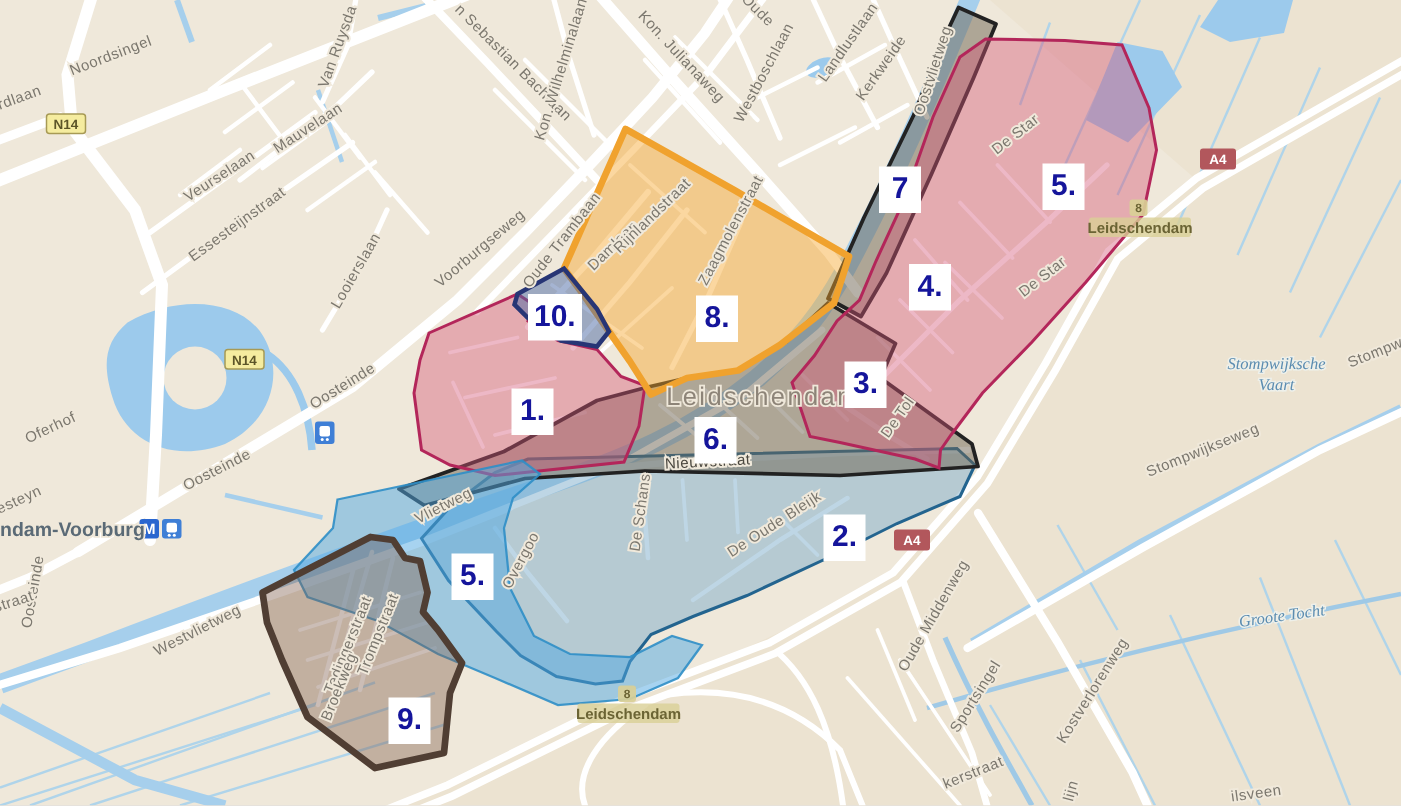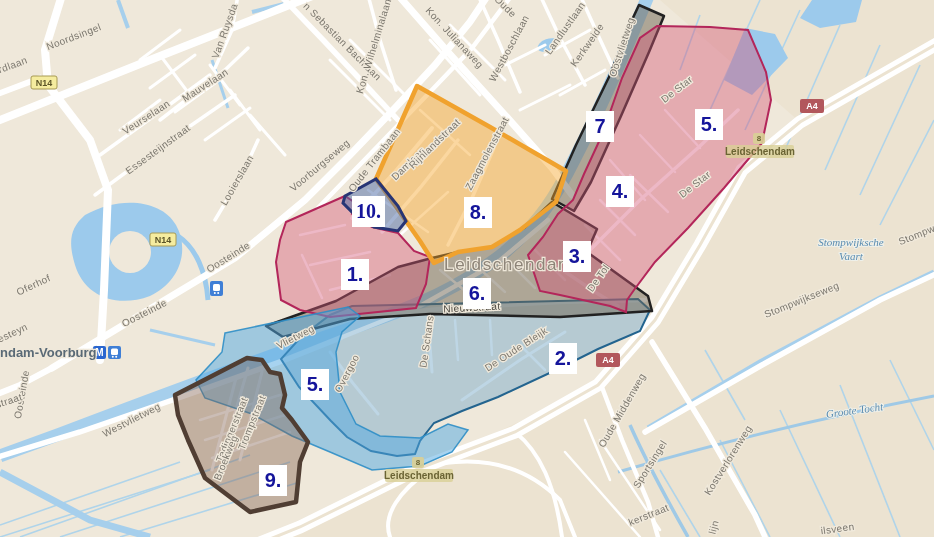--- a/index.html
+++ b/index.html
@@ -305,14 +305,14 @@
   <div class="zlabel" style="left:341px;top:259px;">1.</div>
   <div class="zlabel" style="left:549px;top:343px;">2.</div>
   <div class="zlabel" style="left:563px;top:241px;">3.</div>
   <div class="zlabel" style="left:606px;top:176px;">4.</div>
   <div class="zlabel" style="left:695px;top:109px;">5.</div>
   <div class="zlabel" style="left:301px;top:369px;">5.</div>
   <div class="zlabel" style="left:463px;top:278px;">6.</div>
   <div class="zlabel" style="left:586px;top:111px;">7</div>
   <div class="zlabel" style="left:464px;top:197px;">8.</div>
   <div class="zlabel" style="left:259px;top:465px;">9.</div>
-  <div class="zlabel" style="left:352px;top:196px;font-family:Liberation Serif, serif;">10.</div>
+  <div class="zlabel" style="left:352px;top:196px;">10.</div>
 </div>
 
 </body></html>

